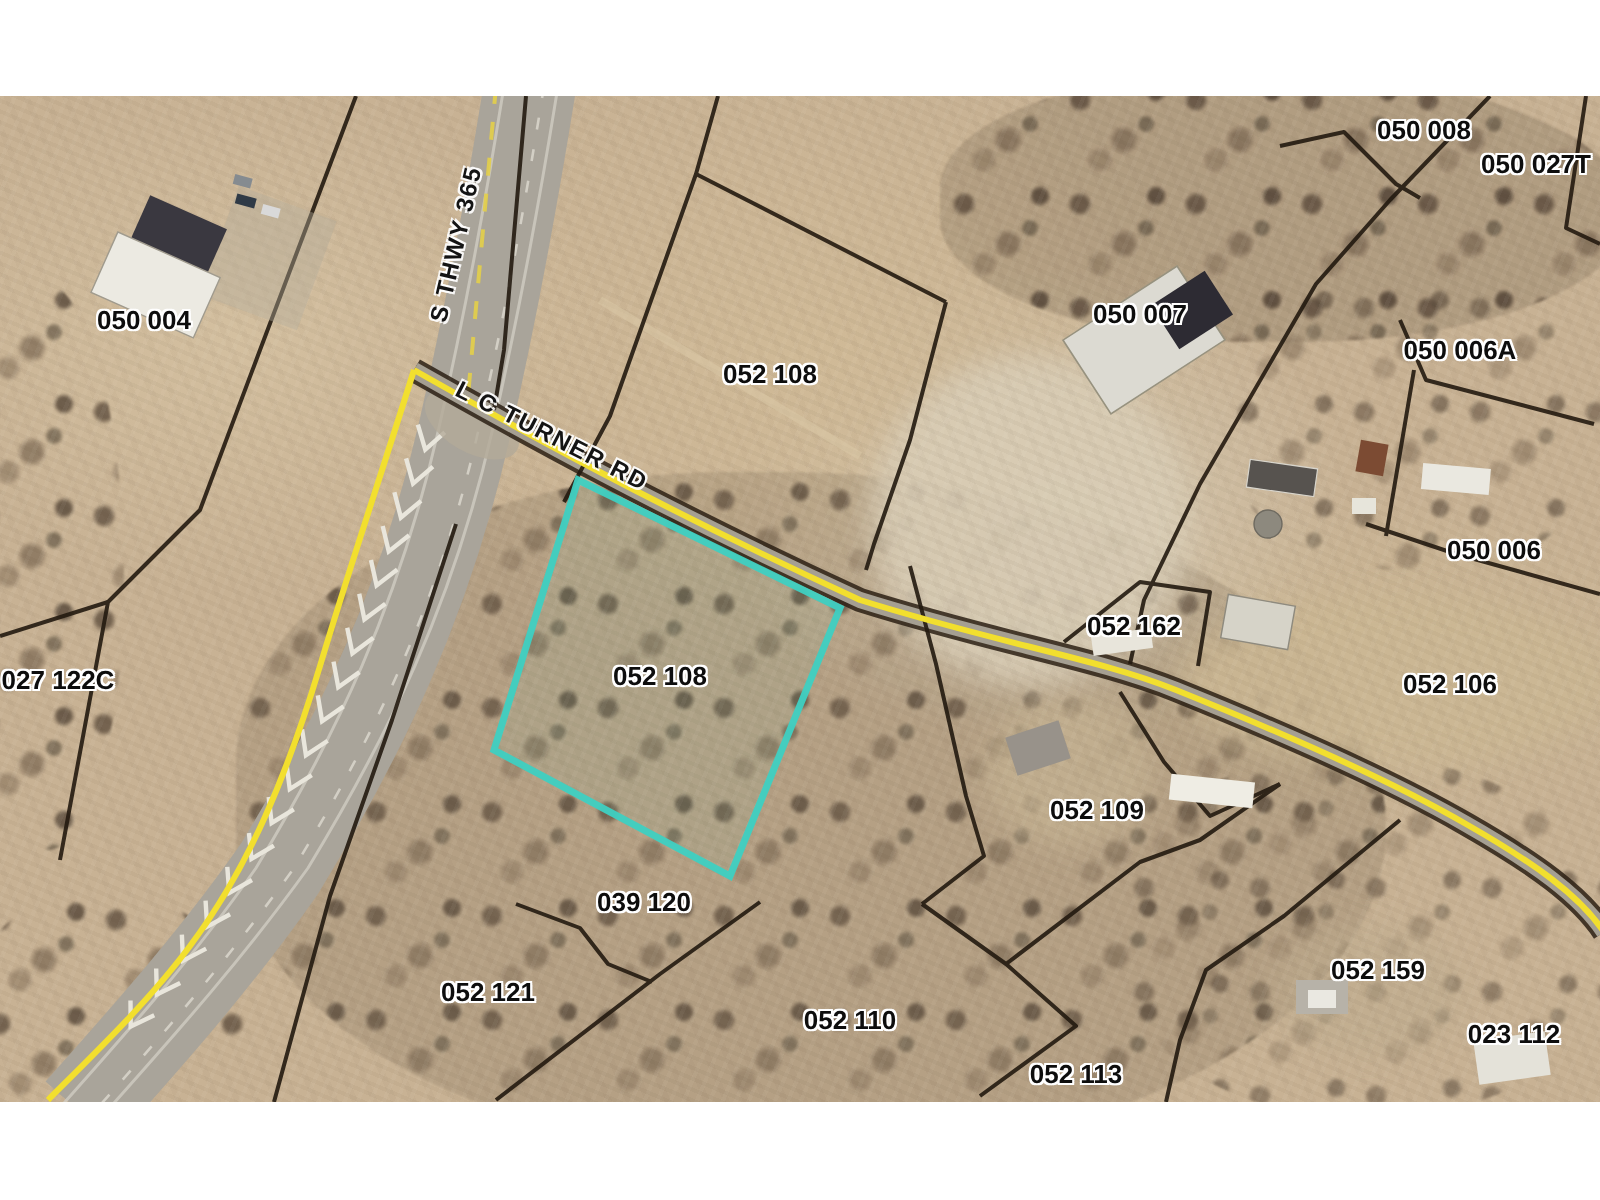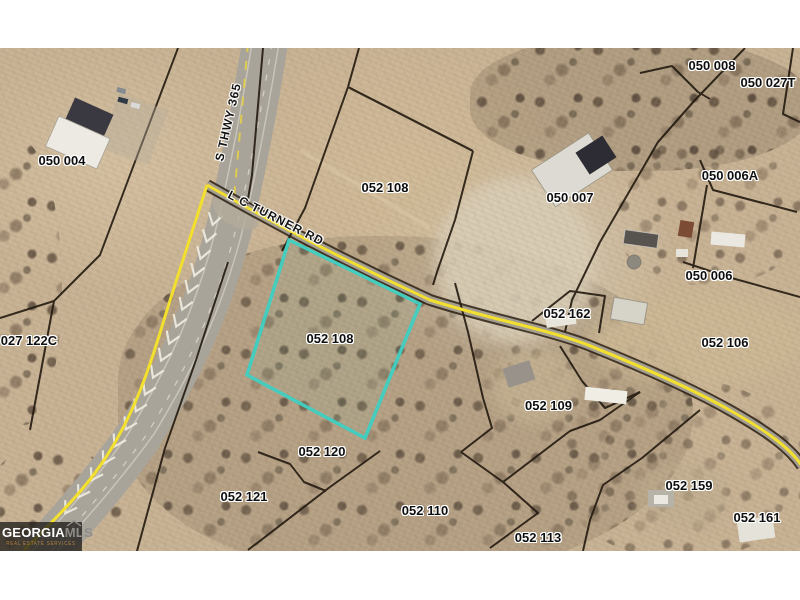--- a/index.html
+++ b/index.html
@@ -155,48 +155,37 @@
 
     <g fill="none" stroke="#f2df2e" stroke-width="3">
       <path d="M207,137 C192,185 175,235 160,285 C144,338 125,385 95,425 C75,452 48,478 24,502"></path>
       <path d="M207,137 C260,167 330,206 430,252 C500,274 548,281 588,297 C645,320 695,342 733,364 C768,384 790,400 802,418"></path>
     </g>
 
     <polygon points="289,192 420,256 365,390 247,327" fill="rgba(64,208,194,0.05)" stroke="#3fd0c2" stroke-width="3.5" opacity=".95"></polygon>
   </svg>
 
   <div class="labels">
-      <div class="plabel" style="left: 62px; top: 112px;">050 004</div>
+      <div class="plabel" style="left: 72px; top: 112px;">050 004</div>
       <div class="plabel" style="left: 712px; top: 17px;">050 008</div>
       <div class="plabel" style="left: 768px; top: 34px;">050 027T</div>
-      <div class="plabel" style="left: 570px; top: 109px; margin-top: 40px;">050 007</div>
+      <div class="plabel" style="left: 570px; top: 109px;">050 007</div>
       <div class="plabel" style="left: 730px; top: 127px;">050 006A</div>
-      <div class="plabel" style="left: 709px; top: 227px; text-align: center;">050 006</div>
+      <div class="plabel" style="left: 747px; top: 227px; text-align: center;">050 006</div>
       <div class="plabel" style="left: 385px; top: 139px;">052 108</div>
       <div class="plabel" style="left: 567px; top: 265px;">052 162</div>
       <div class="plabel" style="left: 725px; top: 294px;">052 106</div>
       <div class="plabel" style="left: 29px; top: 292px;">027 122C</div>
       <div class="plabel" style="left: 330px; top: 290px;">052 108</div>
       <div class="plabel" style="left: 527px; top: 357px; padding-left: 43px;">052 109</div>
-      <div class="plabel" style="left: 322px; top: 403px;">052 120</div>
+      <div class="plabel" style="left: 322px; top: 403px;">039 120</div>
       <div class="plabel" style="left: 244px; top: 448px;">052 121</div>
       <div class="plabel" style="left: 425px; top: 462px;">052 110</div>
       <div class="plabel" style="left: 538px; top: 489px; text-align: center;">052 113</div>
       <div class="plabel" style="left: 689px; top: 437px;">052 159</div>
-      <div class="plabel" style="left: 757px; top: 469px;">052 161</div>
+      <div class="plabel" style="left: 757px; top: 469px;">023 112</div>
     </div>
   <div class="labels">
       <div class="rlabel" style="left: 228px; top: 74px; transform: translate(-50%, -50%) rotate(-77deg);">S THWY 365</div>
       <div class="rlabel" style="left: 276px; top: 170px; transform: translate(-50%, -50%) rotate(27deg);">L C TURNER RD</div>
     </div>
 
-  <div class="logo">
-    <div class="logo-row">
-      <span class="logo-g">GEORGIA</span>
-      <span class="logo-m">
-        <svg class="roof" width="16" height="7" viewBox="0 0 16 7">
-          <path d="M1,6 L8,1 L15,6" fill="none" stroke="#8f8d8a" stroke-width="1.5"></path>
-        </svg><span>MLS</span>
-      </span>
-    </div>
-    <div class="tagline">REAL ESTATE SERVICES</div>
-  </div>
 </div>
 
 </body></html>

